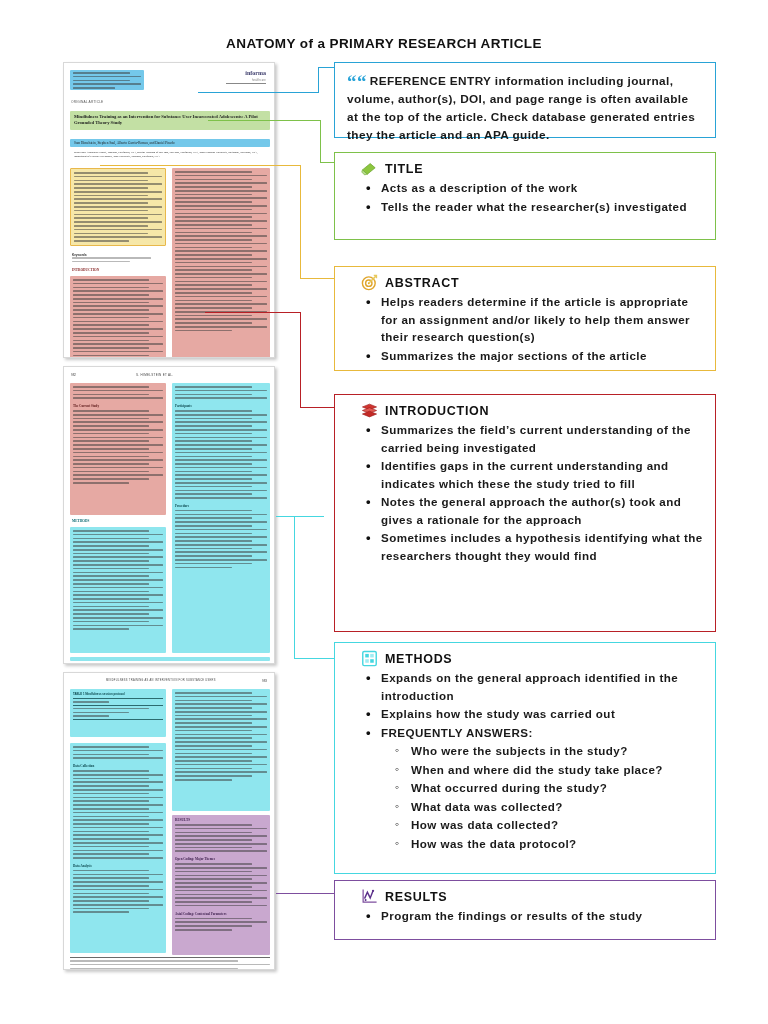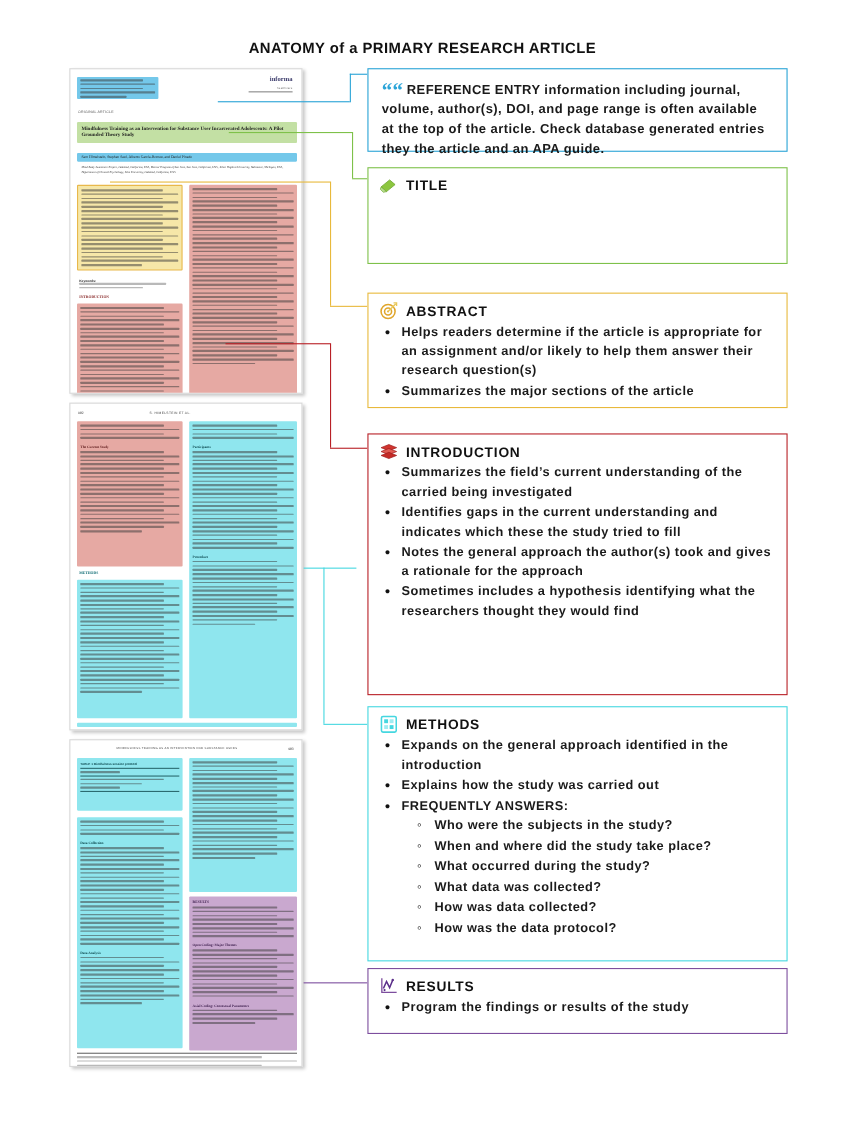--- a/index.html
+++ b/index.html
@@ -78,21 +78,21 @@
   .conn { position: absolute; }
   .conn .h, .conn .v { position: absolute; }
   .conn .h { height: 0; border-top-width: 1.4px; border-top-style: solid; }
   .conn .v { width: 0; border-left-width: 1.4px; border-left-style: solid; }
 
   
   .callout {
     position: absolute;
     background: #ffffff;
     border: 1.6px solid #999;
-    padding: 7px 10px 8px 10px;
+    padding: 7px 10px 8px 26px;
   }
   .callout .head {
     display: flex; align-items: center; gap: 7px;
     margin-bottom: 2px;
   }
   .callout .head .label {
     font-size: 12.5px; font-weight: bold; letter-spacing: .7px; color: #111;
   }
   .callout ul { list-style: none; margin: 0; padding: 0; }
   .callout li {
@@ -552,20 +552,24 @@
   </div>
 
   <div class="callout" style="left:334px; top:152px; width:382px; height:88px; border-color:#7ec14a;">
     <div class="head">
       <svg class="icon" viewBox="0 0 24 24">
         <path d="M2 14 L13 5 L20 11 L9 20 Z" fill="#8cc63f" stroke="#6aa32c" stroke-width="1"></path>
         <path d="M2 14 L9 20 L5 21 L1 17 Z" fill="#b7dd8d" stroke="#6aa32c" stroke-width=".8"></path>
       </svg>
       <span class="label">TITLE</span>
     </div>
+    <ul>
+      <li>Acts as a description of the work</li>
+      <li>Tells the reader what the researcher(s) investigated</li>
+    </ul>
   </div>
 
   <div class="callout" style="left:334px; top:266px; width:382px; height:105px; border-color:#e8b93c;">
     <div class="head">
       <svg class="icon" viewBox="0 0 24 24">
         <circle cx="11" cy="13" r="9" fill="none" stroke="#e0a62c" stroke-width="2"></circle>
         <circle cx="11" cy="13" r="4.5" fill="none" stroke="#e0a62c" stroke-width="2"></circle>
         <circle cx="11" cy="13" r="1.3" fill="#e0a62c"></circle>
         <path d="M11 13 L21 3" stroke="#e8c85a" stroke-width="2" fill="none"></path>
         <path d="M18 2 L22 2 L22 6" fill="none" stroke="#e8c85a" stroke-width="1.6"></path>

